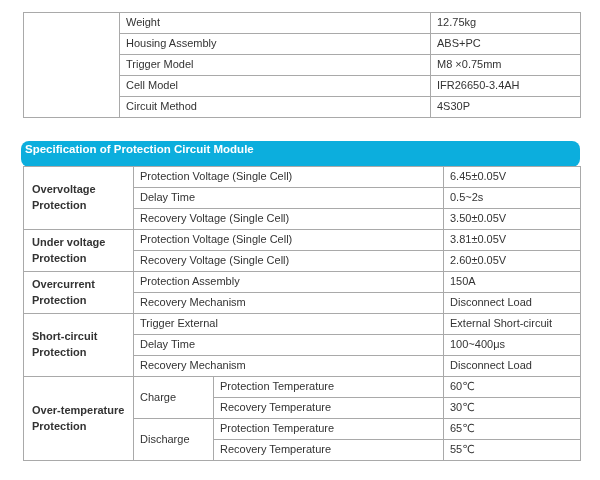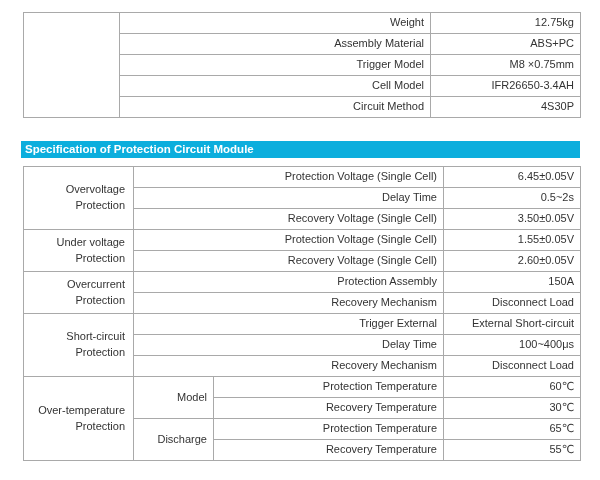--- a/index.html
+++ b/index.html
@@ -18,78 +18,79 @@
     background: #ffffff;
     overflow: hidden;
   }
   table {
     border-collapse: collapse;
     table-layout: fixed;
   }
   td {
     border: 1px solid #a9a9a9;
     font-size: 11px;
-    text-align: right;
+    text-align: left;
     vertical-align: middle;
     line-height: 1.45;
     padding: 0 6px;
     overflow: hidden;
     color: #333333;
   }
   .general-table {
     position: absolute;
     left: 23px;
     top: 12px;
     width: 557px;
     border: 1px solid #9b9b9b;
   }
   .general-table tr { height: 21px; }
   .section-bar {
     position: absolute;
     left: 21px;
     top: 141px;
     width: 559px;
-    height: 17px;
+    height: 26px;
     box-sizing: border-box;
     line-height: 17px;
     padding-left: 4px;
     color: #ffffff;
     font-size: 11.5px;
     font-weight: bold;
     white-space: nowrap;
+    border-radius: 8px;
   }
   .pcm-table {
     position: absolute;
     left: 23px;
     top: 166px;
     width: 557px;
     border: 1px solid #9b9b9b;
   }
   .pcm-table tr { height: 21px; }
-  .cat-cell { padding: 0 8px; }
+  .cat-cell { padding: 0 8px; font-weight: bold; }
 </style>
 </head>
 <body>
 
 <div class="page">
 
   <table class="general-table">
     <colgroup>
         <col style="width:96px">
         <col style="width:311px">
         <col style="width:150px">
       </colgroup>
     <tbody>
         <tr>
       <td rowspan="5"></td>
       <td>Weight</td>
       <td>12.75kg</td>
     </tr>
     <tr>
-      <td>Assembly Material</td>
+      <td>Housing Assembly</td>
       <td>ABS+PC</td>
     </tr>
     <tr>
       <td>Trigger Model</td>
       <td>M8 ×0.75mm</td>
     </tr>
     <tr>
       <td>Cell Model</td>
       <td>IFR26650-3.4AH</td>
     </tr>
@@ -123,21 +124,21 @@
       <td>0.5~2s</td>
     </tr>
     <tr>
       <td colspan="2">Recovery Voltage (Single Cell)</td>
       <td>3.50±0.05V</td>
     </tr>
 
     <tr>
       <td rowspan="2" class="cat-cell">Under voltage Protection</td>
       <td colspan="2">Protection Voltage (Single Cell)</td>
-      <td>1.55±0.05V</td>
+      <td>3.81±0.05V</td>
     </tr>
     <tr>
       <td colspan="2">Recovery Voltage (Single Cell)</td>
       <td>2.60±0.05V</td>
     </tr>
 
     <tr>
       <td rowspan="2" class="cat-cell">Overcurrent Protection</td>
       <td colspan="2">Protection Assembly</td>
       <td>150A</td>
@@ -156,21 +157,21 @@
       <td colspan="2">Delay Time</td>
       <td>100~400μs</td>
     </tr>
     <tr>
       <td colspan="2">Recovery Mechanism</td>
       <td>Disconnect Load</td>
     </tr>
 
     <tr>
       <td rowspan="4" class="cat-cell">Over-temperature Protection</td>
-      <td rowspan="2">Model</td>
+      <td rowspan="2">Charge</td>
       <td>Protection Temperature</td>
       <td>60℃</td>
     </tr>
     <tr>
       <td>Recovery Temperature</td>
       <td>30℃</td>
     </tr>
     <tr>
       <td rowspan="2">Discharge</td>
       <td>Protection Temperature</td>

